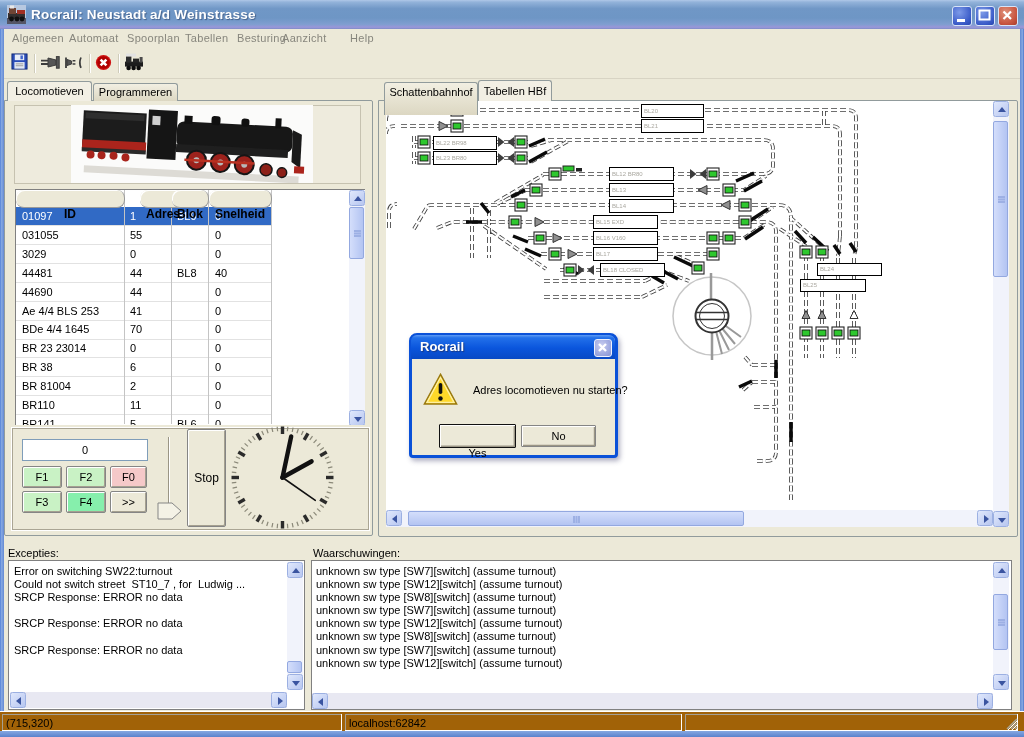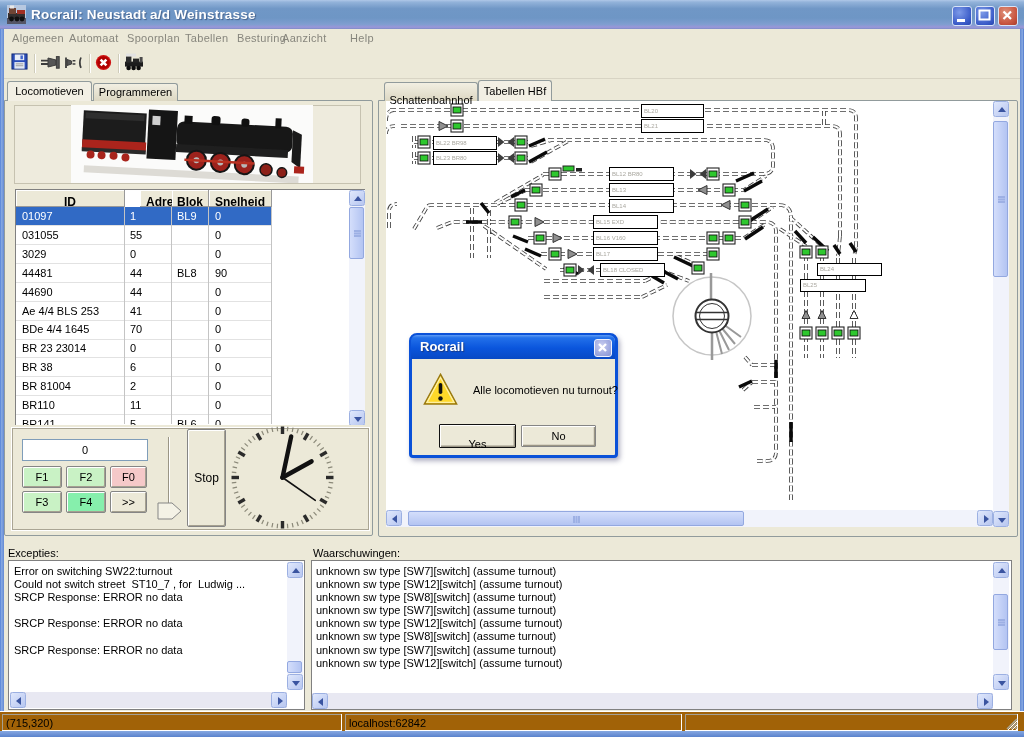--- a/index.html
+++ b/index.html
@@ -5,21 +5,21 @@
 .abs{position:absolute;}
 #title{left:0;top:0;width:1024px;height:29px;background:linear-gradient(180deg,#b0c8e8 0%,#93b3da 7%,#7097c6 30%,#6e96c5 62%,#7f9ed0 84%,#9a97d9 94%,#7d8cc6 100%);}
 .tbtn{position:absolute;top:6px;width:20px;height:20px;border:1px solid #d8e4f8;border-radius:3px;}
 #menubar{position:absolute;left:4px;top:29px;width:1016px;height:20px;background:#ece9d8;font-size:11px;color:#87867d;letter-spacing:0.3px;}
 #menubar span{position:absolute;top:3px;}
 #toolbar{position:absolute;left:4px;top:49px;width:1016px;height:30px;background:#ece9d8;border-bottom:1px solid #d8d4c4;}
 .tsep{position:absolute;top:5px;width:2px;height:19px;border-left:1px solid #cfccba;border-right:1px solid #fff;}
 .tab{position:absolute;font-size:11px;color:#000;border:1px solid #919b9c;border-bottom:none;border-radius:3px 3px 0 0;text-align:center;}
 .tabon{background:#f2efe4;z-index:3;}
 .taboff{background:linear-gradient(180deg,#f2efe2,#dcd7c2);z-index:1;}
-.hcell{position:absolute;top:0;height:17px;background:#ece9d8;border-right:1px solid #999;border-bottom:1px solid #999;box-shadow:1px 1px 0 #fff inset;font-weight:bold;font-size:12px;text-align:center;padding-top:5px;}
+.hcell{position:absolute;top:0;height:17px;background:#ece9d8;border-right:1px solid #999;border-bottom:1px solid #999;box-shadow:1px 1px 0 #fff inset;font-weight:bold;font-size:12px;text-align:center;padding-top:17px;border-radius:8px;}
 .trow{position:absolute;left:0;width:256px;height:18.9px;font-size:11px;}
 .trow span{position:absolute;top:3px;}
 .c0{left:6px;} .c1{left:114px;} .c2{left:161px;} .c3{left:199px;}
 .gridv{position:absolute;top:0;width:1px;background:#c4c4c4;height:234px;}
 .gridh{position:absolute;left:0;width:256px;height:1px;background:#e2e2e2;}
 .sb{position:absolute;background:#f1f3fb;}
 .sbtn{position:absolute;width:16px;height:16px;background:linear-gradient(135deg,#e0e8fc,#b7c6f0);border:1px solid #9cb0e2;border-radius:2.5px;}
 .sthumb{position:absolute;background:linear-gradient(90deg,#d4defb,#b3c4f2);border:1px solid #93a8e0;border-radius:2px;}
 .sthumbh{position:absolute;background:linear-gradient(180deg,#d4defb,#b3c4f2);border:1px solid #93a8e0;border-radius:2px;}
 .arr{position:absolute;width:0;height:0;}
@@ -100,21 +100,21 @@
       <rect x="9" y="5.6" width="6" height="4" fill="#242424"></rect>
       <rect x="15.6" y="4" width="3" height="5.6" fill="#4c4c4c"></rect>
       <circle cx="4.6" cy="15" r="2.3" fill="#0c0c0c"></circle>
       <circle cx="9.6" cy="15" r="2.3" fill="#0c0c0c"></circle>
       <circle cx="14.6" cy="15" r="2.3" fill="#0c0c0c"></circle>
     </svg>
 </div>
 <div class="tab tabon" style="left:7px;top:81px;width:85px;height:20px;padding-top:3px;">Locomotieven</div>
 <div class="tab taboff" style="left:93px;top:83px;width:85px;height:18px;padding-top:2px;">Programmeren</div>
 <div class="abs" style="left:4px;top:100px;width:369px;height:436px;background:#ece9d8;border:1px solid #919b9c;border-radius:0 2px 2px 2px;"></div>
-<div class="tab taboff" style="left:384px;top:82px;width:94px;height:19px;padding-top:11px;">Schattenbahnhof</div>
+<div class="tab taboff" style="left:384px;top:82px;width:94px;height:33px;padding-top:3px;">Schattenbahnhof</div>
 <div class="tab tabon" style="left:478px;top:80px;width:74px;height:21px;padding-top:4px;">Tabellen HBf</div>
 <div class="abs" style="left:378px;top:100px;width:640px;height:437px;background:#ece9d8;border:1px solid #919b9c;border-radius:0 2px 2px 2px;"></div>
 <div class="abs" style="left:14px;top:105px;width:347px;height:79px;background:#eeebdd;border:1px solid #c6c2b0;"></div>
 <svg class="abs" style="left:71px;top:105px;" width="242" height="78" viewBox="0 0 242 78">
     <rect x="0" y="0" width="242" height="78" fill="#fbfbfa"></rect>
     <g transform="translate(6,4) rotate(3 117 40)">
       <rect x="8" y="62" width="215" height="7" fill="#dddbd5"></rect>
       <rect x="5" y="7" width="63" height="40" fill="#1c1c1c"></rect>
       <rect x="7" y="9" width="59" height="6" fill="#2e2e2e"></rect>
       <rect x="5" y="36" width="64" height="9" fill="#ab241c"></rect>
@@ -162,21 +162,21 @@
       <span class="c0">3029</span>
       <span class="c1">0</span>
       <span class="c2"></span>
       <span class="c3">0</span>
     </div>
     <div class="gridh" style="top:54.0px;"></div>
     <div class="trow" style="top:73.7px;">
       <span class="c0">44481</span>
       <span class="c1">44</span>
       <span class="c2">BL8</span>
-      <span class="c3">90</span>
+      <span class="c3">40</span>
     </div>
     <div class="gridh" style="top:72.9px;"></div>
     <div class="trow" style="top:92.6px;">
       <span class="c0">44690</span>
       <span class="c1">44</span>
       <span class="c2"></span>
       <span class="c3">0</span>
     </div>
     <div class="gridh" style="top:91.8px;"></div>
     <div class="trow" style="top:111.5px;">
@@ -518,22 +518,22 @@
 <div class="abs" style="left:8px;top:3px;color:#fff;font-size:13px;font-weight:bold;text-shadow:1px 1px 1px #1a3a80;">Rocrail</div>
 <div class="abs" style="left:182px;top:3px;width:18px;height:18px;background:radial-gradient(circle at 40% 35%,#c8cdf0,#99a4dd 70%,#8894cf);border:1px solid #eef1fd;border-radius:3px;"><svg width="16" height="16">
         <path d="M4 4 L11 11 M11 4 L4 11" stroke="#fff" stroke-width="2.4"></path>
       </svg></div>
 <svg class="abs" style="left:11px;top:37px;" width="35" height="33" viewBox="0 0 35 33">
       <polygon points="17.5,1.5 33.5,31 1.5,31" fill="#ffd829" stroke="#9a7a10" stroke-width="1.6"></polygon>
       <polygon points="17.5,4.5 31,29.4 4,29.4" fill="none" stroke="#fff0a0" stroke-width="1.4"></polygon>
       <rect x="15.7" y="10" width="3.6" height="11" rx="1.8" fill="#111"></rect>
       <circle cx="17.5" cy="25.5" r="2.2" fill="#111"></circle>
     </svg>
-<div class="abs" style="left:61px;top:48px;font-size:11px;color:#000;white-space:nowrap;">Alle locomotieven nu turnout?</div>
-<div class="abs" style="left:27px;top:88px;width:77px;height:24px;background:#ece9d8;border:1.4px solid #111;border-radius:1px;box-shadow:1px 1px 0 #fff inset,-1.4px -1.4px 0 #9a9585 inset;font-size:11px;text-align:center;padding-top:13px;">Yes</div>
+<div class="abs" style="left:61px;top:48px;font-size:11px;color:#000;white-space:nowrap;">Adres locomotieven nu starten?</div>
+<div class="abs" style="left:27px;top:88px;width:77px;height:24px;background:#ece9d8;border:1.4px solid #111;border-radius:1px;box-shadow:1px 1px 0 #fff inset,-1.4px -1.4px 0 #9a9585 inset;font-size:11px;text-align:center;padding-top:22px;">Yes</div>
 <div class="abs" style="left:109px;top:89px;width:75px;height:22px;background:#ece9d8;border:1px solid #858585;border-radius:1px;box-shadow:1px 1px 0 #fff inset,-1.2px -1.2px 0 #9a9585 inset;font-size:11px;text-align:center;padding-top:4px;">No</div>
 </div>
 <div class="loglabel" style="left:8px;top:547px;">Excepties:</div>
 <div class="logbox" style="left:8px;top:560px;width:297px;height:150px;padding:4px 0 0 5px;">Error on switching SW22:turnout<br>Could not switch street&nbsp; ST10_7 , for&nbsp; Ludwig ...<br>SRCP Response: ERROR no data<br><br>SRCP Response: ERROR no data<br><br>SRCP Response: ERROR no data</div>
 <div class="loglabel" style="left:313px;top:547px;">Waarschuwingen:</div>
 <div class="logbox" style="left:311px;top:560px;width:701px;height:150px;padding:4px 0 0 4px;">unknown sw type [SW7][switch] (assume turnout)<br>unknown sw type [SW12][switch] (assume turnout)<br>unknown sw type [SW8][switch] (assume turnout)<br>unknown sw type [SW7][switch] (assume turnout)<br>unknown sw type [SW12][switch] (assume turnout)<br>unknown sw type [SW8][switch] (assume turnout)<br>unknown sw type [SW7][switch] (assume turnout)<br>unknown sw type [SW12][switch] (assume turnout)</div>
 <div class="sb abs" style="left:287px;top:562px;width:16px;height:128px;">
     <div class="sbtn" style="left:0px;top:0px;">
       <div class="arr" style="left:4px;top:5px;border-left:4px solid transparent;border-right:4px solid transparent;border-bottom:5px solid #3a54a0;"></div>
     </div>

